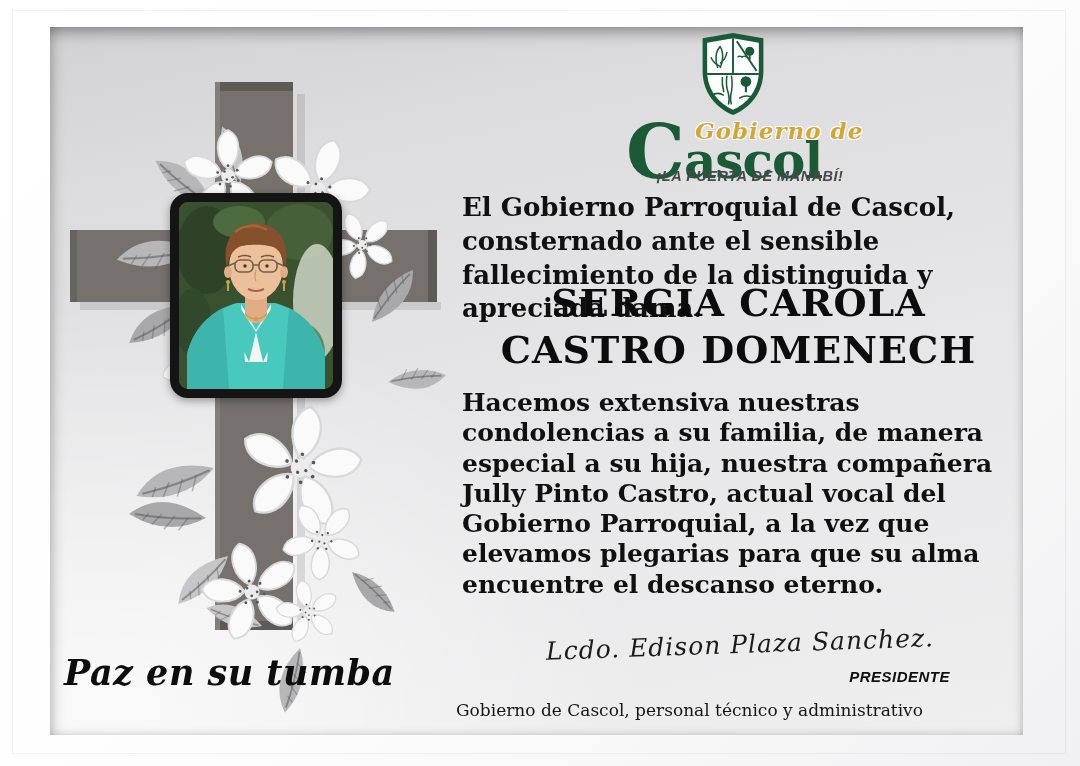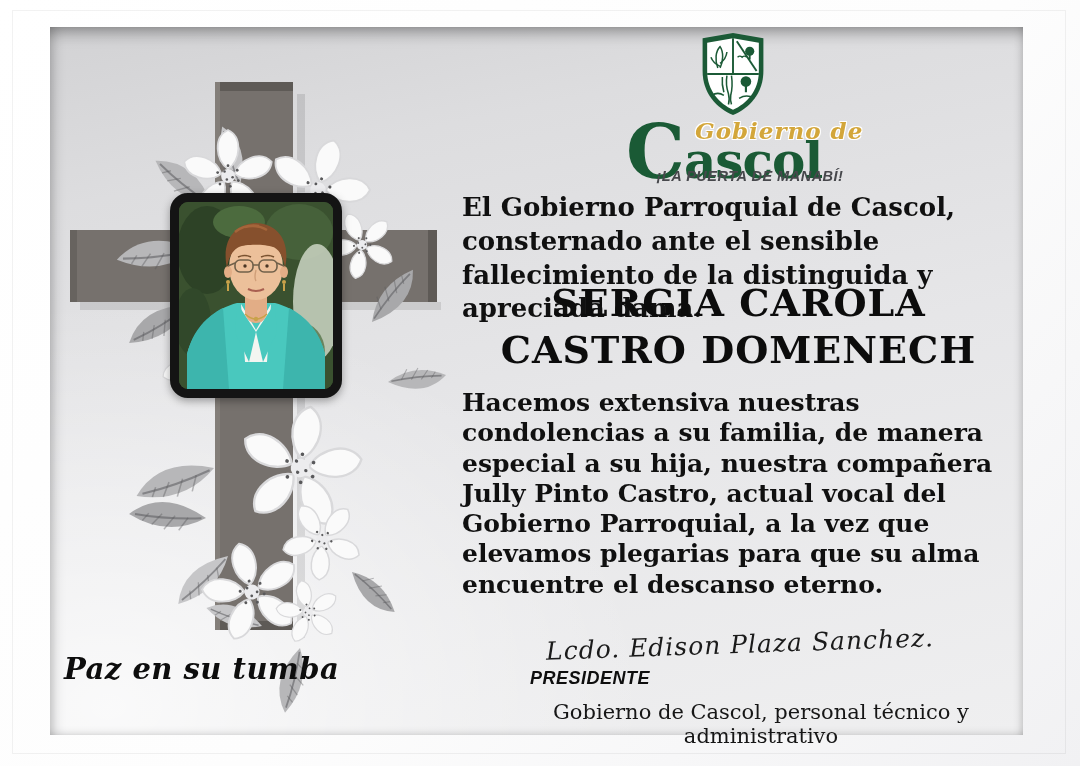--- a/index.html
+++ b/index.html
@@ -63,31 +63,31 @@
   }
   .body-1{top:388px;font-weight:bold;font-size:25px;line-height:1.21;}
   .body-2{top:544px;font-weight:bold;font-size:21.5px;line-height:1.21;}
 
   .signature{
     position:absolute;left:530px;top:630px;width:420px;text-align:center;
     font-style:italic;font-size:25px;color:#1b1b1b;transform:rotate(-2deg);
     letter-spacing:1px;white-space:nowrap;
   }
   .sig-title{
-    position:absolute;left:530px;top:668px;width:420px;text-align:left;
+    position:absolute;left:530px;top:668px;width:420px;text-align:right;
     font-family:"Liberation Sans","DejaVu Sans",sans-serif;
-    font-weight:bold;font-style:italic;font-size:18px;letter-spacing:.5px;color:#0e0e0e;
+    font-weight:bold;font-style:italic;font-size:15px;letter-spacing:.5px;color:#0e0e0e;
   }
   .closing{
-    position:absolute;left:476px;top:700px;width:570px;text-align:center;
-    font-size:21px;color:#161616;
+    position:absolute;left:456px;top:700px;width:570px;
+    font-size:17px;color:#161616;
   }
   .epitaph{
     position:absolute;left:64px;top:652px;
-    font-weight:bold;font-style:italic;font-size:29px;letter-spacing:.5px;color:#0d0d0d;
+    font-weight:bold;font-style:italic;font-size:35px;letter-spacing:.5px;color:#0d0d0d;
   }
   .dateline{
     position:absolute;left:60px;top:690px;
     font-weight:bold;font-size:23px;color:#0d0d0d;
   }
 </style>
 </head>
 <body>
 
 <div class="frame">

